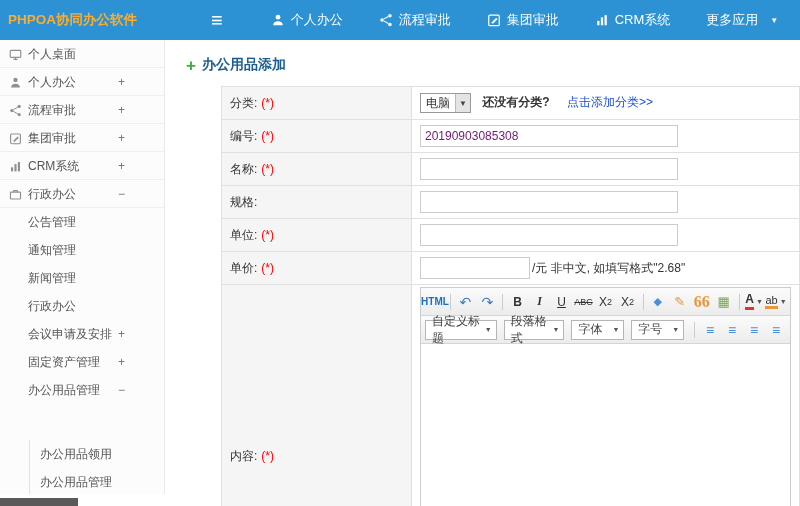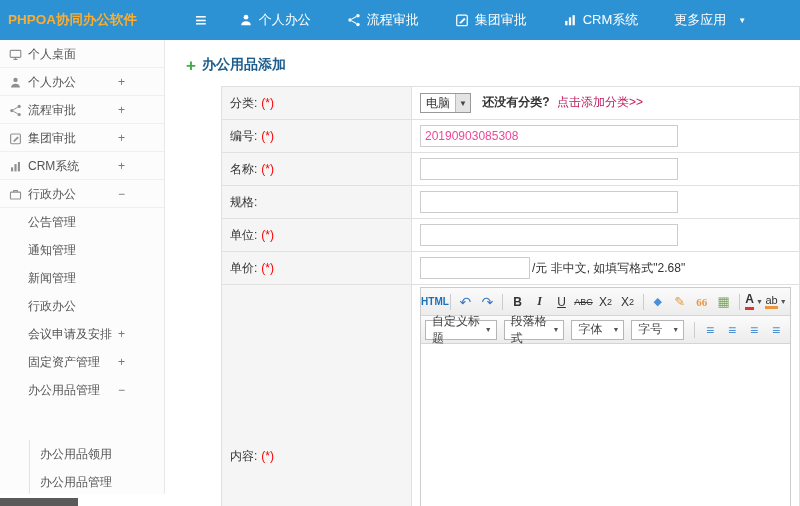--- a/index.html
+++ b/index.html
@@ -1,21 +1,21 @@
 <!DOCTYPE html>
 <html><head>
 <meta charset="utf-8">
 <style>
   * { box-sizing: border-box; }
   html,body { margin:0; padding:0; }
   body { font-family:"Liberation Sans","DejaVu Sans",sans-serif; }
   .page { position:relative; width:800px; height:506px; overflow:hidden; background:#fff; }
 
   
-  .topbar { position:absolute; top:0; left:0; right:0; height:40px; background:#2c92d4; display:flex; align-items:center; color:#fff; }
+  .topbar { position:absolute; top:0; left:0; right:0; height:40px; background:#2c92d4; display:flex; align-items:center; color:#fff;gap:16px; }
   .logo { width:165px; padding-left:8px; color:#f9ad33; font-weight:bold; font-size:13.5px; cursor:pointer; white-space:nowrap; }
   .hamburger { margin-left:30px; font-size:20px; line-height:1; cursor:pointer; color:#fff; }
   .topnav { display:flex; align-items:center; margin-left:32px; gap:36px; }
   .navitem { display:flex; align-items:center; gap:6px; font-size:13px; color:#fff; cursor:pointer; text-decoration:none; white-space:nowrap; }
   .navitem svg { display:block; }
   .caret { font-size:8px; margin-left:6px; }
 
   
   .sidebar { position:absolute; top:40px; left:0; bottom:12px; width:165px; background:#fcfcfc; border-right:1px solid #e8e8e8; overflow:hidden; }
   .side-item { position:relative; height:28px; line-height:28px; font-size:12px; color:#555; cursor:pointer; white-space:nowrap; }
@@ -31,46 +31,46 @@
   .content { position:absolute; top:40px; left:166px; right:0; bottom:0; background:#fff; overflow:hidden; }
   .title-row { display:flex; align-items:center; gap:6px; margin:16px 0 12px 20px; }
   .plus { color:#3faf3f; font-weight:900; font-size:17px; line-height:1; }
   .page-title { font-size:14px; font-weight:bold; color:#1e5e8f; margin:0; }
 
   table.form { border-collapse:collapse; margin-left:55px; width:calc(100% - 55px); font-size:12px; color:#333; table-layout:fixed; }
   table.form td { border:1px solid #e0e0e0; padding:2px 8px; height:33px; }
   td.lbl { background:#f5f5f5; width:190px; }
   td.fld { background:#fff; }
   .req { color:#f00; font-style:normal; margin-left:4px; }
-  input.txt { width:258px; height:22px; border:1px solid #ccc; padding:0 4px; font-size:12px; color:#ec4899; font-family:inherit; }
+  input.txt { width:258px; height:22px; border:1px solid #ccc; padding:0 4px; font-size:12px; color:#701a75; font-family:inherit; }
   input.txt.small { width:110px; }
   .suffix { margin-left:2px; }
 
   .fselect { display:inline-flex; align-items:center; height:20px; border:1px solid #999; background:#fff; padding:0 0 0 5px; margin-right:8px; cursor:pointer; vertical-align:middle;justify-content:center; }
   .fselect-text { font-size:12px; color:#333; }
   .fselect-arrow { font-size:8px; color:#444; background:#e4e4e4; border-left:1px solid #bbb; height:100%; display:flex; align-items:center; padding:0 3px; margin-left:5px; }
   .hint { color:#333;font-weight:bold; }
-  .addlink { color:#be185d; cursor:pointer; text-decoration:none; margin-left:4px; }
+  .addlink { color:#1d4ed8; cursor:pointer; text-decoration:none; margin-left:14px; }
 
   
   td.content-cell { padding:2px; vertical-align:top; }
   .editor { border:1px solid #ccc; }
   .tbrow { display:flex; align-items:center; background:linear-gradient(#fbfbfb,#ececec); border-bottom:1px solid #d5d5d5; height:28px; padding:0 4px; gap:2px; }
   .tbtn { display:inline-flex; align-items:center; justify-content:center; min-width:20px; height:20px; padding:0 2px; border-radius:2px; font-size:12px; color:#333; cursor:pointer; }
   .tb-html { color:#1a6fbd; font-weight:bold; font-size:10px; }
   .tb-undo,.tb-redo { color:#3a77c2; font-size:14px; }
   .sep { width:1px; height:16px; background:#ccc; margin:0 3px; }
   .tb-b { font-weight:bold; }
   .tb-i { font-style:italic; font-family:"Liberation Serif","DejaVu Serif",serif; font-weight:bold; }
   .tb-u { text-decoration:underline; }
   .tb-abc { text-decoration:line-through; font-size:9px; letter-spacing:0; }
   .tb-sup sup,.tb-sub sub { font-size:9px; }
   .tb-eraser { color:#4a90d9; font-size:11px; }
   .tb-painter { color:#e8973d; font-size:13px; }
-  .tb-quote { color:#e8973d; font-family:"Liberation Serif","DejaVu Serif",serif; font-weight:bold; font-size:11px; }
+  .tb-quote { color:#e8973d; font-family:"Liberation Serif","DejaVu Serif",serif; font-weight:bold; font-size:16px; }
   .tb-grid { color:#7aa35a; font-size:13px; }
   .colorbtn b { font-weight:bold; border-bottom:3px solid #d33; line-height:1.1; font-size:12px; }
   .colorbtn.hl b { font-weight:normal; border-bottom:3px solid #e8973d; font-size:11px; }
   .dropcaret { font-size:7px; color:#555; margin-left:2px; }
   .tbselect { display:inline-flex; align-items:center; justify-content:space-between; border:1px solid #b5b5b5; background:#fff; height:20px; font-size:12px; color:#444; padding:0 4px 0 6px; margin-right:5px; cursor:pointer; }
   .w84{width:88px;} .w72{width:74px;} .w64{width:64px;}
   .tb-align { color:#4a90d9; font-size:14px; }
   .editor-body { height:280px; background:#fff; }
 </style>
 </head>

